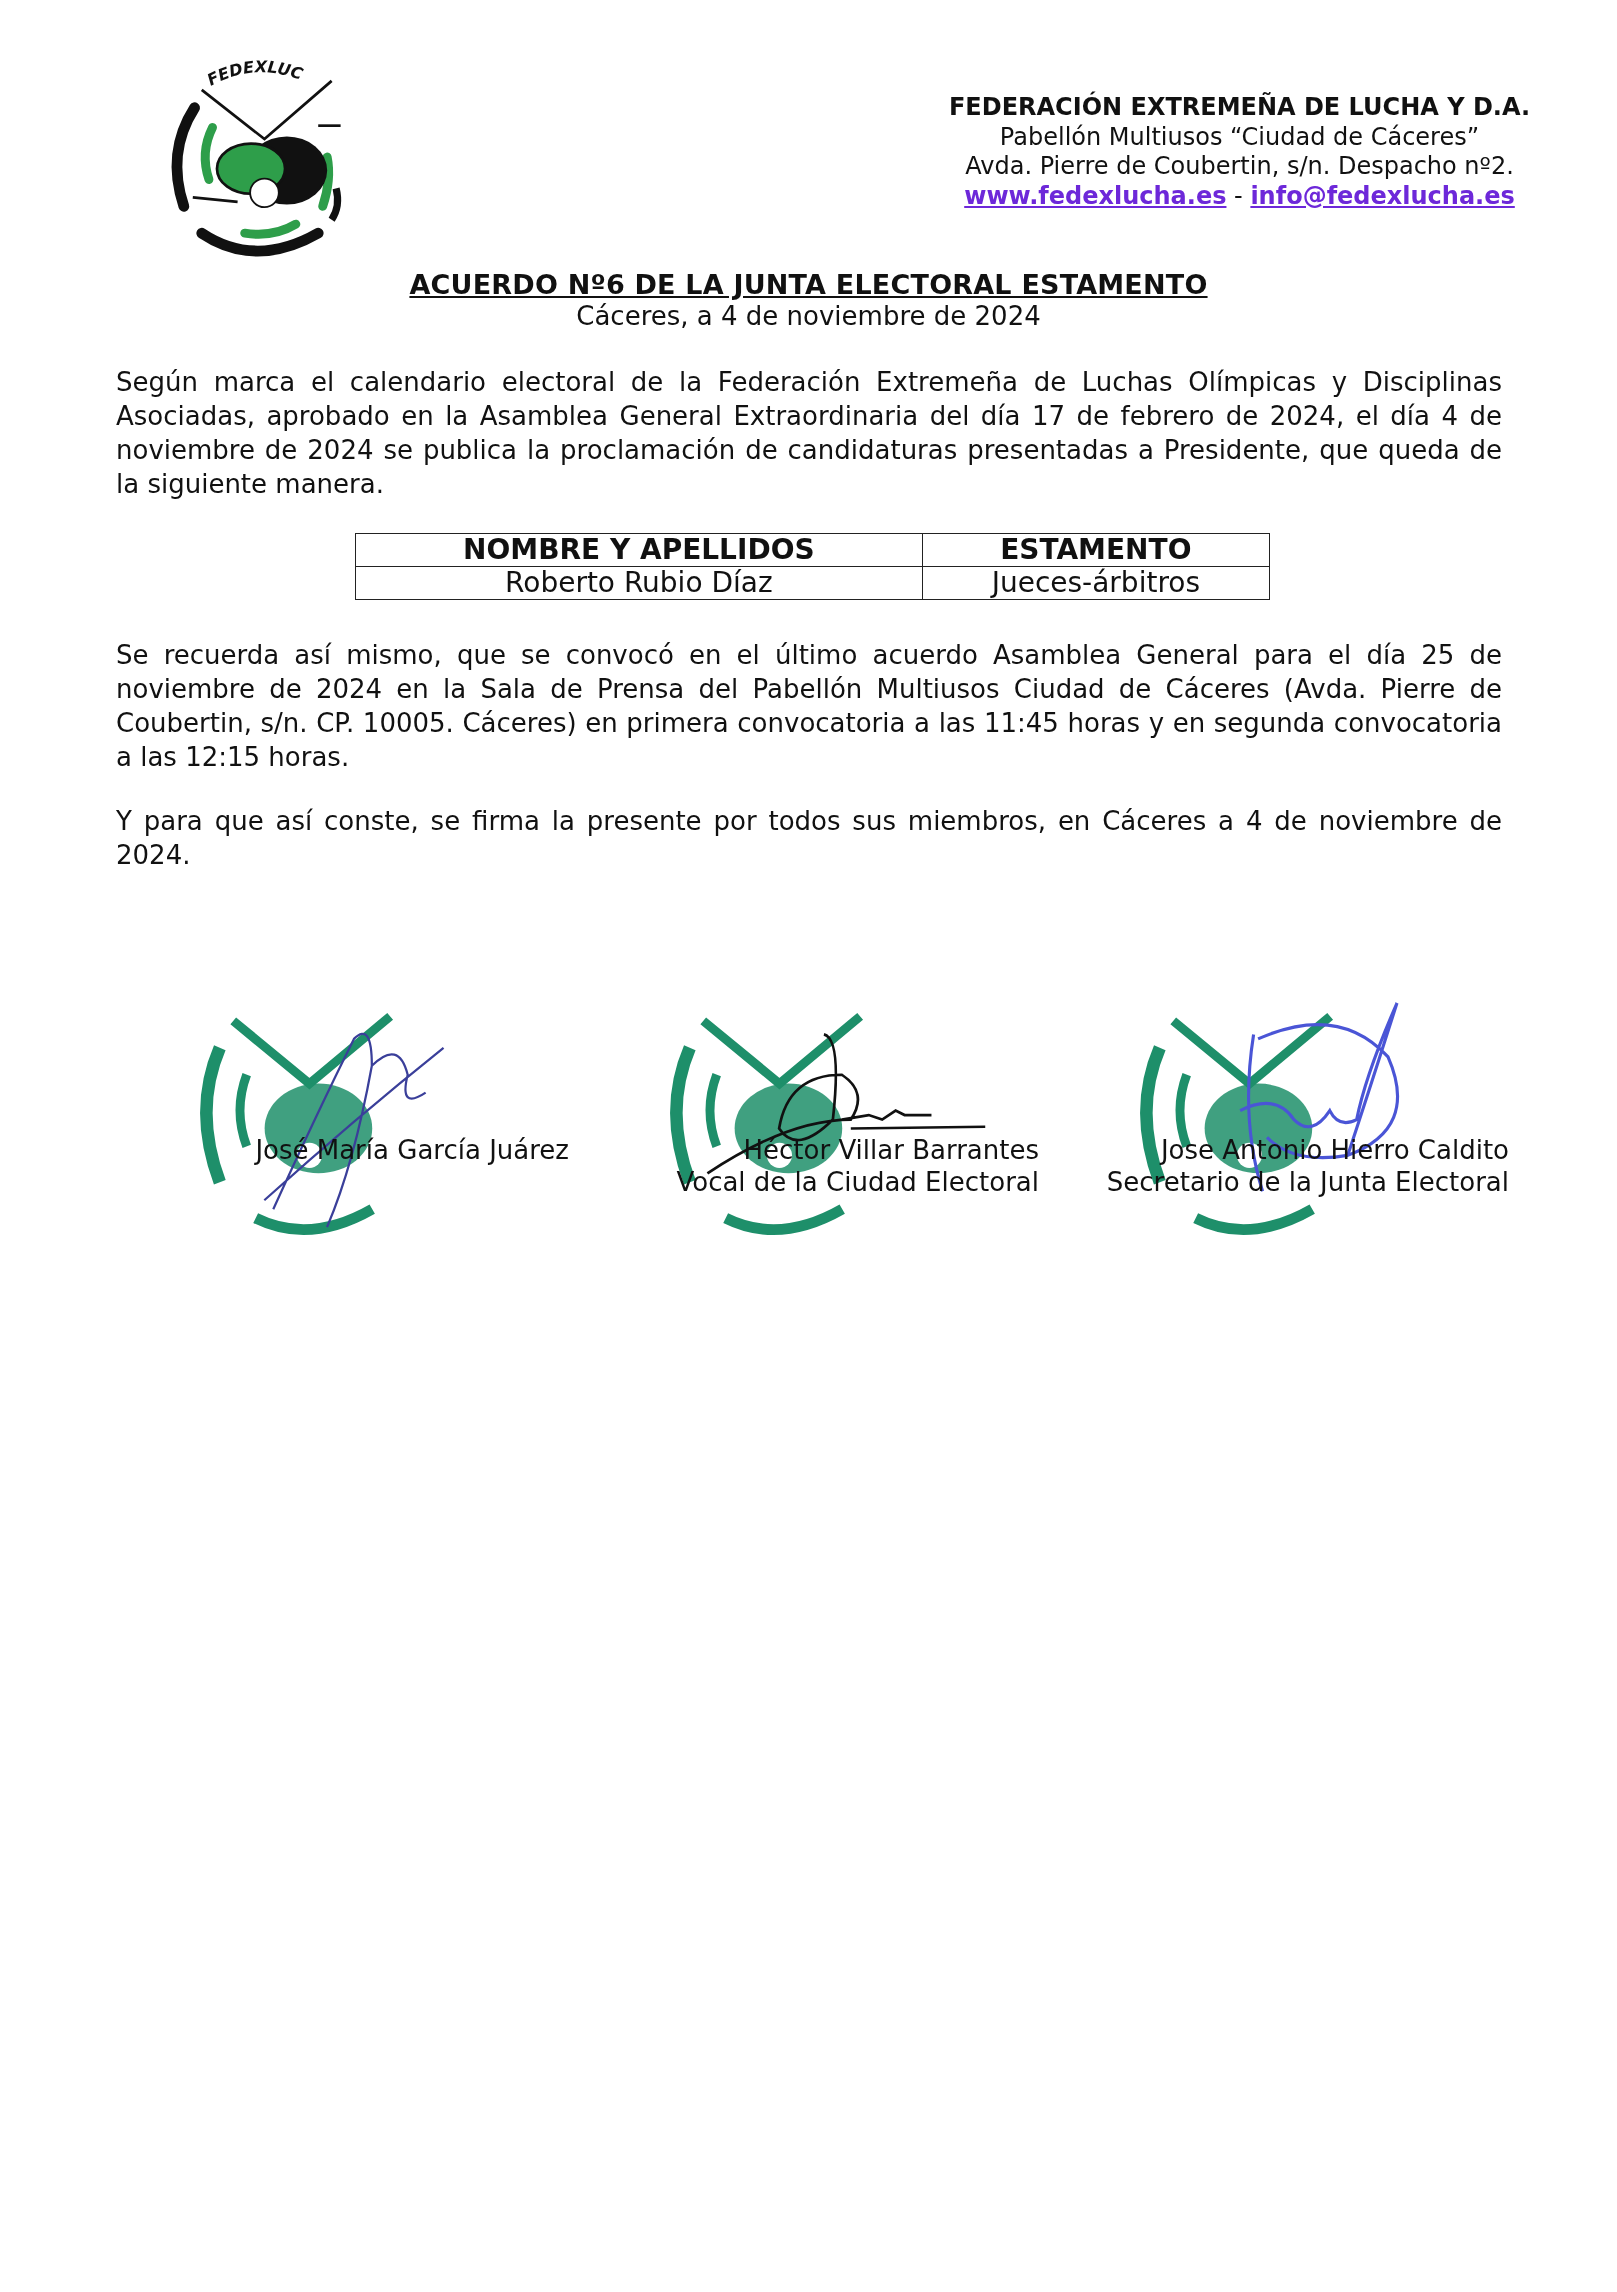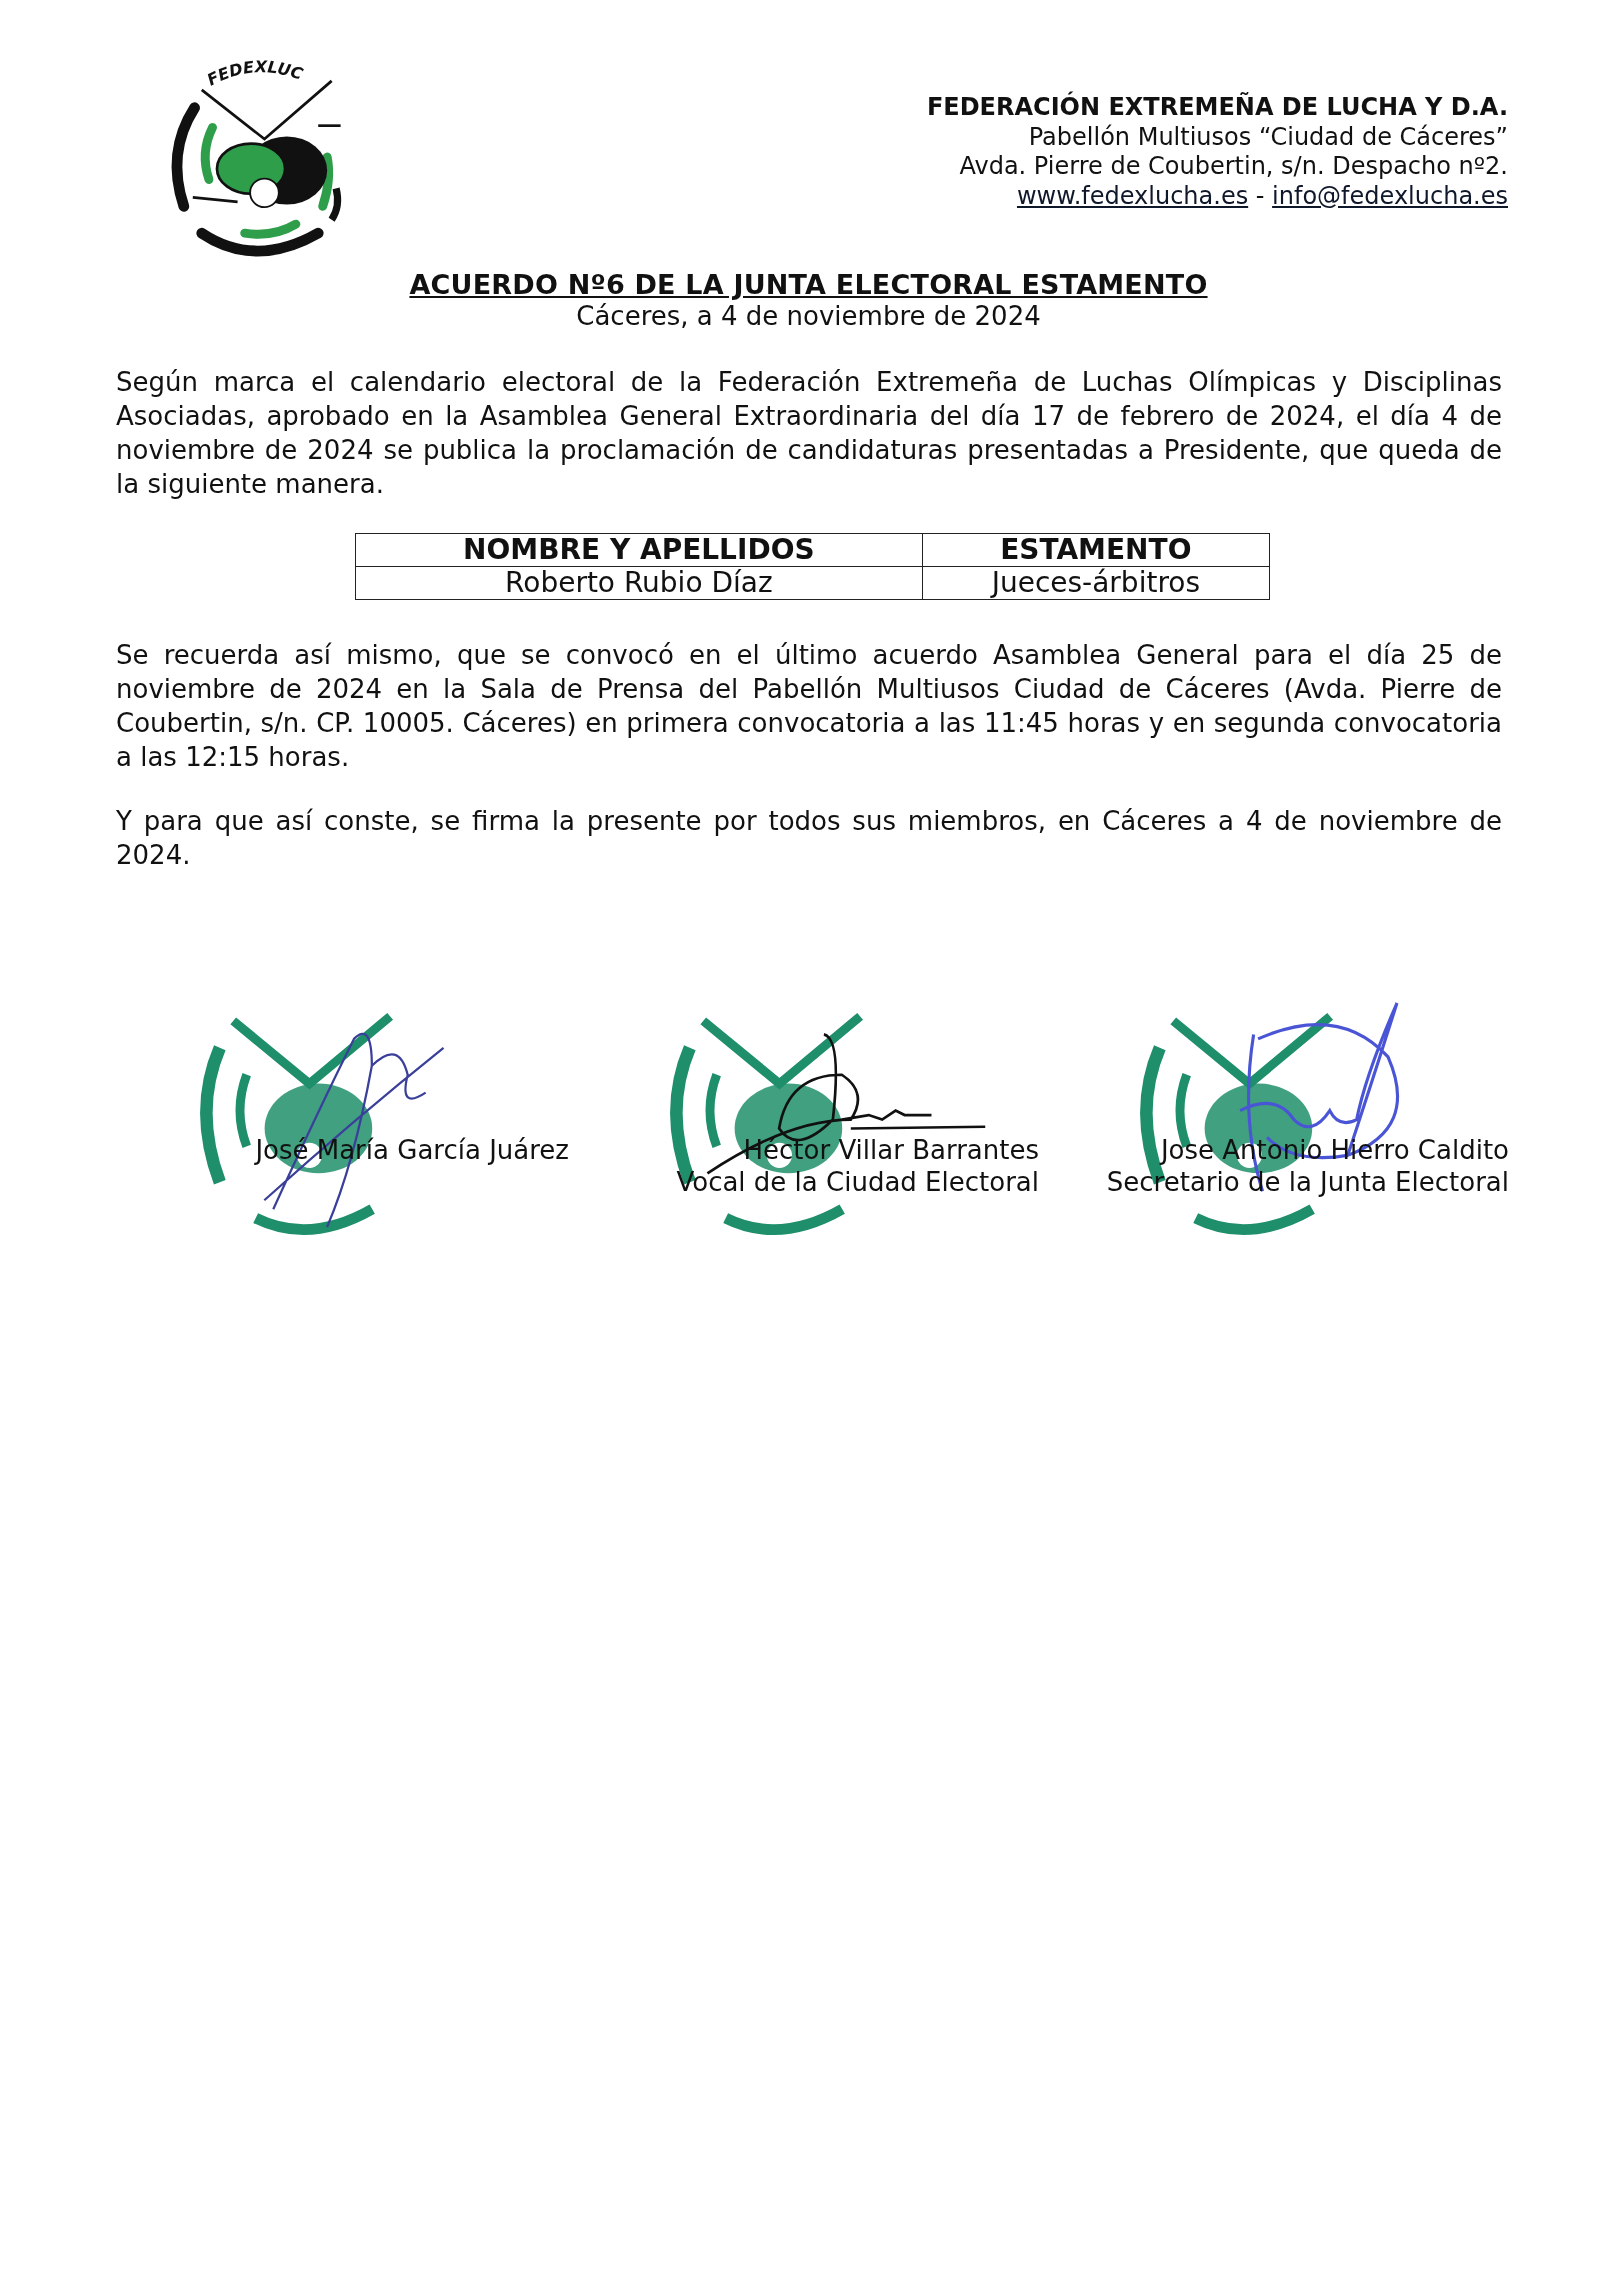--- a/index.html
+++ b/index.html
@@ -1,22 +1,22 @@
 <!DOCTYPE html>
 <html style="font-size:14.3px"><head>
 <meta charset="utf-8">
 <style>
   html, body { margin:0; padding:0; background:#ffffff; }
   body { width:1617px; height:2293px; position:relative; overflow:hidden;
          font-family:"DejaVu Sans", sans-serif; color:#111; }
   .logo { position:absolute; left:148px; top:54px; width:215px; height:215px; }
-  .header-block { position:absolute; left:899px; top:93px; width:609px; text-align:right;
+  .header-block { position:absolute; left:935px; top:93px; width:609px; text-align:center;
                   font-size:24px; line-height:29.6px; }
   .header-block .org { font-weight:bold; }
-  a.link { color:#0f172a; text-decoration:underline; }
+  a.link { color:#6d28d9; text-decoration:underline;font-weight:bold; }
   .title-block { position:absolute; left:0; top:269px; width:1617px; text-align:center; }
   .title { font-weight:bold; font-size:27px; text-decoration:underline; letter-spacing:0.2px; }
   .subtitle { font-size:26px; margin-top:0px; line-height:32px; }
   .para { position:absolute; left:116px; width:1386px; font-size:26px; line-height:34px;
           text-align:justify; }
   table.cand { position:absolute; left:355px; top:533px; width:915px; border-collapse:collapse;
                font-size:28px; }
   table.cand td, table.cand th { border:1.8px solid #222; text-align:center; padding:0; height:32px; line-height:32px; }
   table.cand th { font-weight:bold; }
   .sig { position:absolute; top:985px; width:466px; height:269px; }

